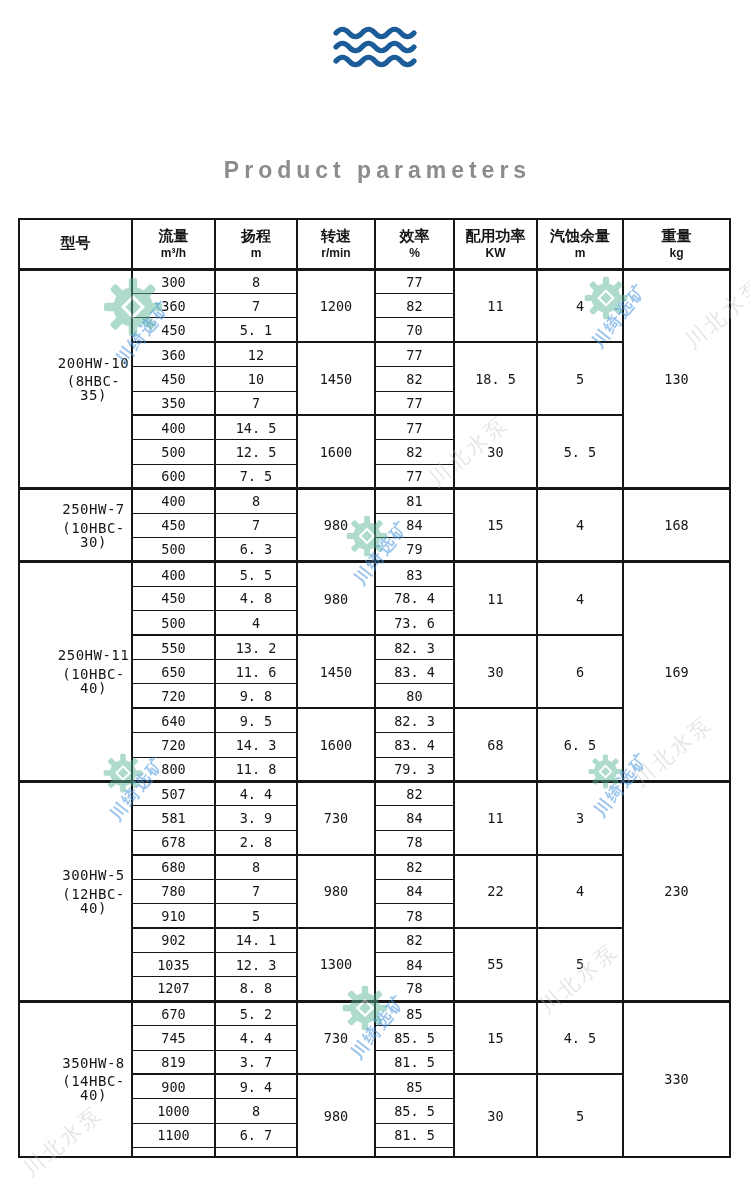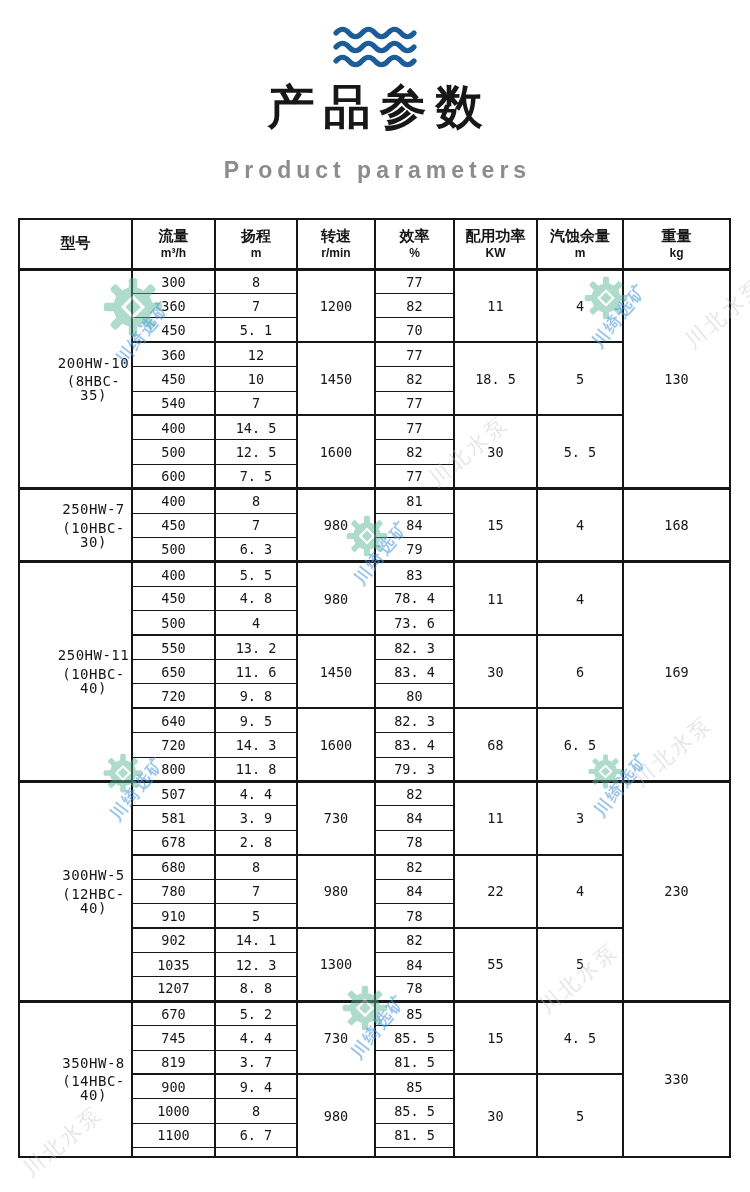--- a/index.html
+++ b/index.html
@@ -69,21 +69,20 @@
   </defs>
 </svg>
 
 <div id="page">
 
   <svg class="waves" width="84" height="46" viewBox="0 0 84 46" fill="none">
     <path d="M3 9 Q9.5 1.5 16 9 T29 9 T42 9 T55 9 T68 9 T81 9" stroke="currentColor" stroke-width="5.2" stroke-linecap="round"></path>
     <path d="M3 23 Q9.5 15.5 16 23 T29 23 T42 23 T55 23 T68 23 T81 23" stroke="currentColor" stroke-width="5.2" stroke-linecap="round"></path>
     <path d="M3 37 Q9.5 29.5 16 37 T29 37 T42 37 T55 37 T68 37 T81 37" stroke="currentColor" stroke-width="5.2" stroke-linecap="round"></path>
   </svg>
-  <div class="page-title">产品参数</div>
   <div class="page-subtitle">Product parameters</div>
 
   <table id="spec-table">
     <colgroup>
       <col style="width:113px">
         <col style="width:83px">
         <col style="width:82px">
         <col style="width:78px">
       <col style="width:79px">
         <col style="width:83px">
@@ -156,21 +155,21 @@
           <td>77</td>
           <td rowspan="3">18. 5</td>
           <td rowspan="3">5</td>
         </tr>
         <tr>
           <td>450</td>
           <td>10</td>
           <td>82</td>
         </tr>
         <tr>
-          <td>540</td>
+          <td>350</td>
           <td>7</td>
           <td>77</td>
         </tr>
         <tr class="s-start">
           <td>400</td>
           <td>14. 5</td>
           <td rowspan="3">1600</td>
           <td>77</td>
           <td rowspan="3">30</td>
           <td rowspan="3">5. 5</td>

